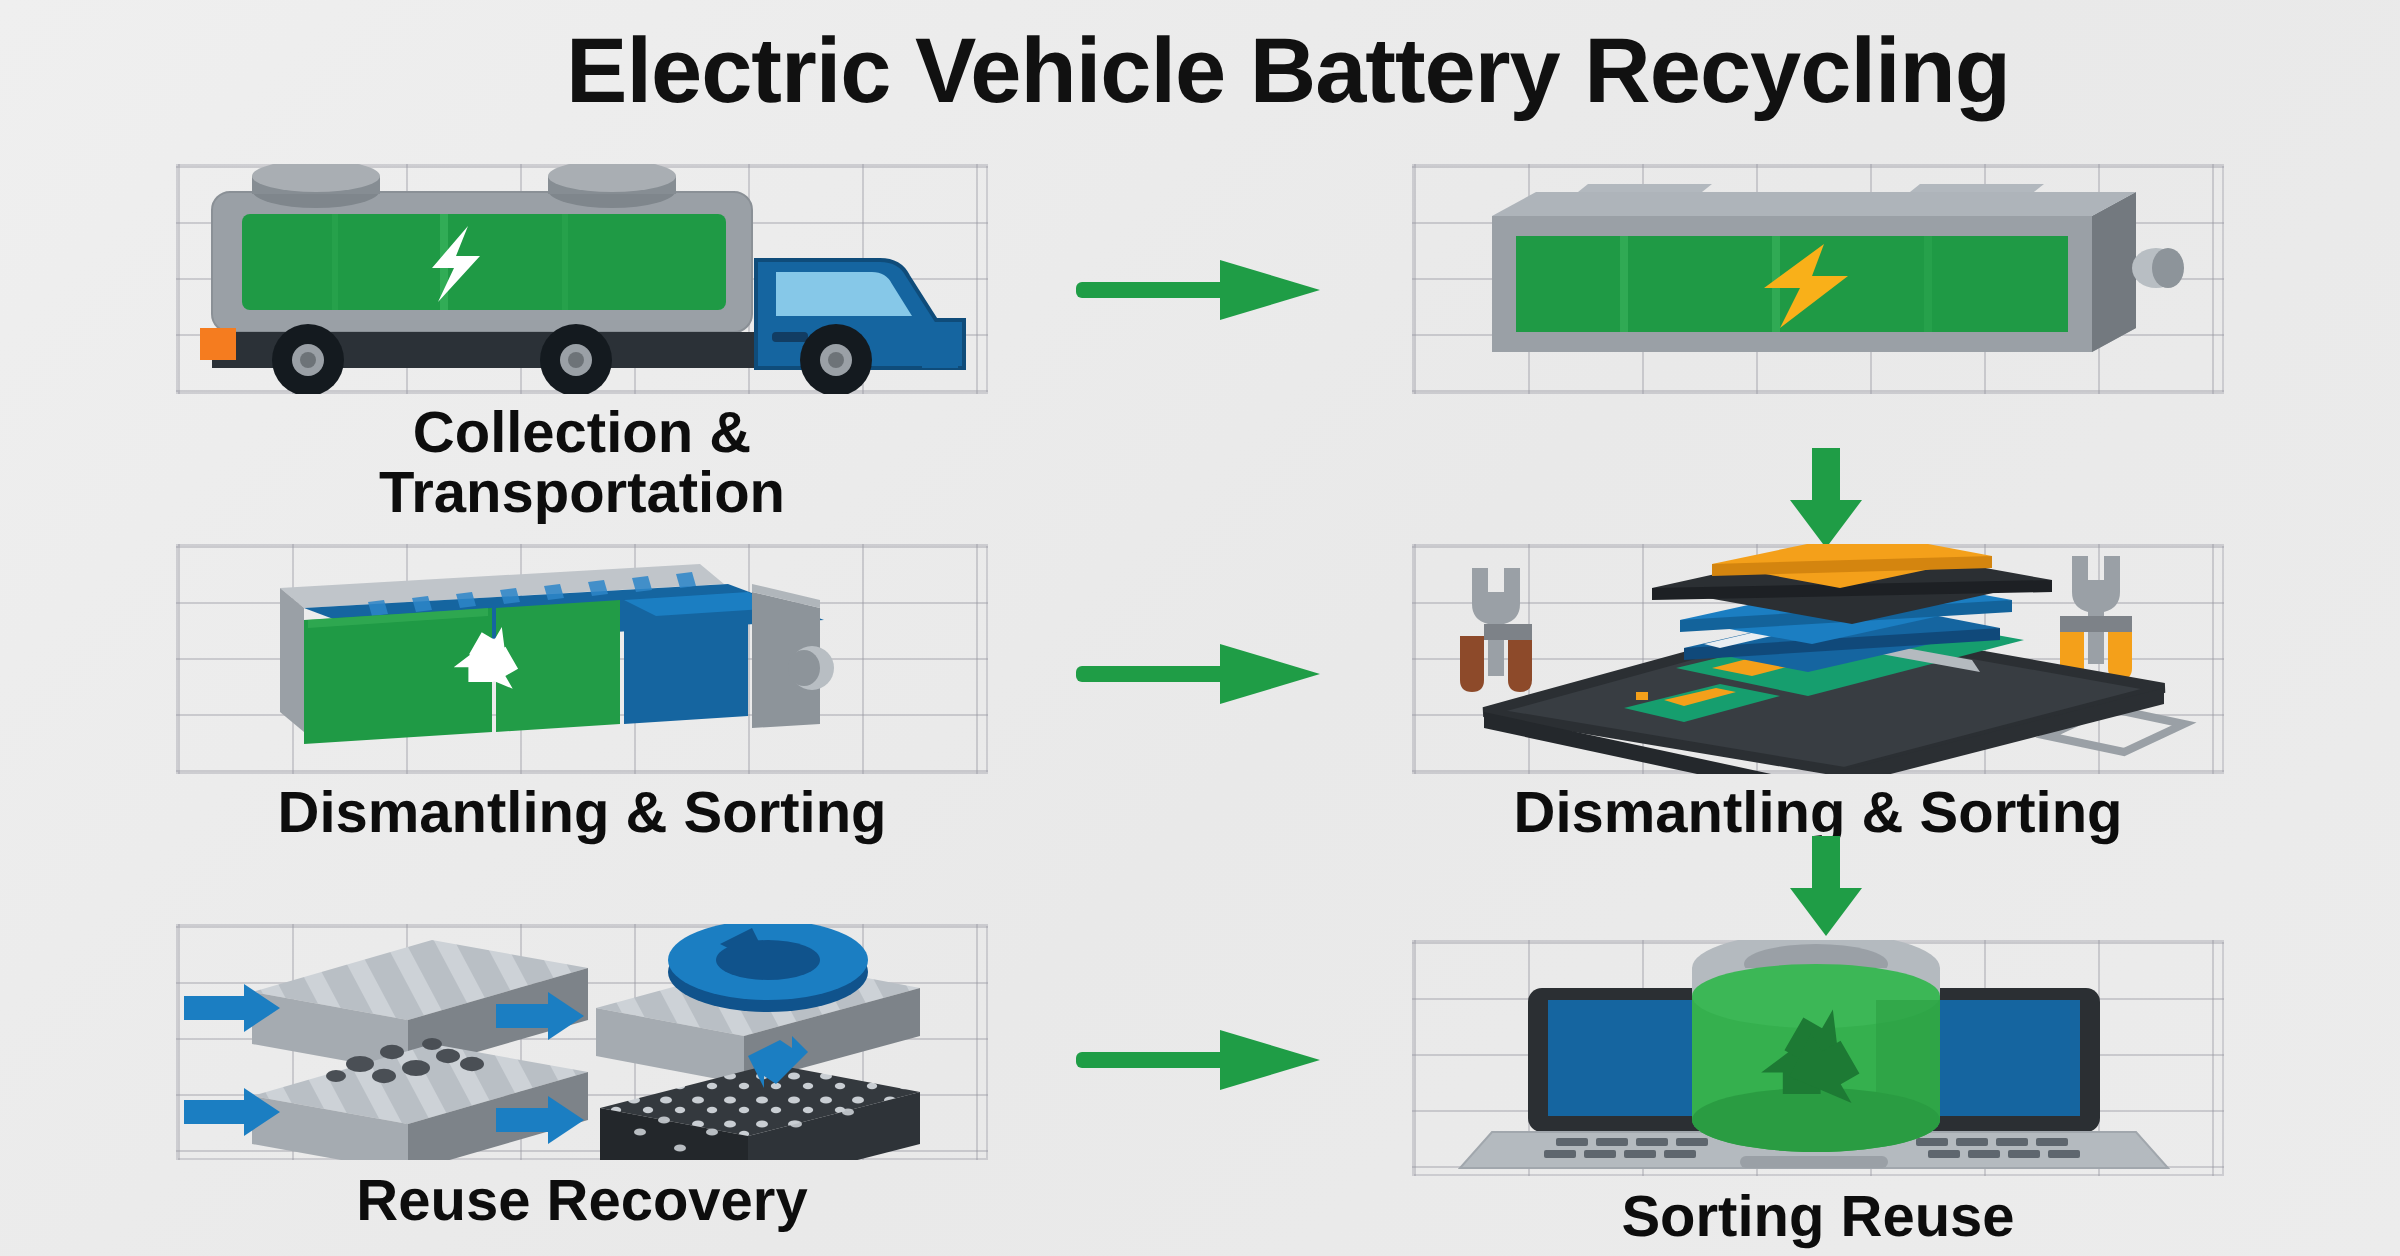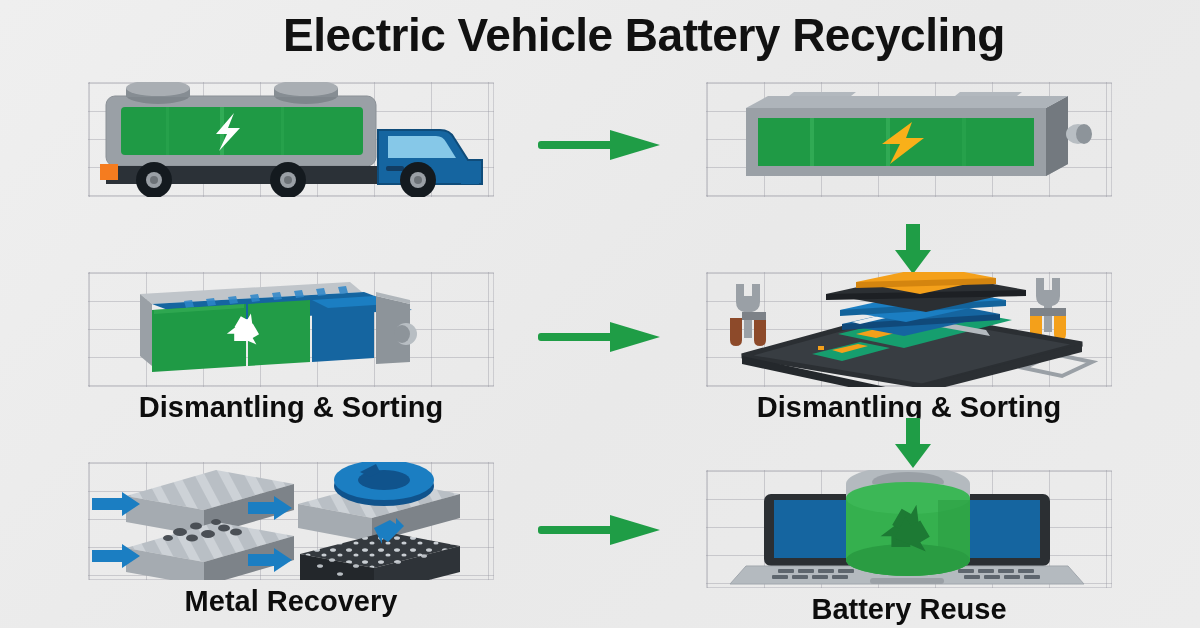--- a/index.html
+++ b/index.html
@@ -92,20 +92,22 @@
           <circle cx="66" cy="98" r="8" fill="#9aa0a6"></circle>
           <circle cx="66" cy="98" r="4" fill="#6d7378"></circle>
         <circle cx="200" cy="98" r="18" fill="#141a1f"></circle>
           <circle cx="200" cy="98" r="8" fill="#9aa0a6"></circle>
           <circle cx="200" cy="98" r="4" fill="#6d7378"></circle>
         <circle cx="330" cy="98" r="18" fill="#141a1f"></circle>
           <circle cx="330" cy="98" r="8" fill="#9aa0a6"></circle>
           <circle cx="330" cy="98" r="4" fill="#6d7378"></circle>
       </g>
     </svg>
+    <div class="caption" style="top:120px;">Collection &amp;
+Transportation</div>
   </div>
 
   <svg class="arrow" style="left:538px;top:128px;" width="124" height="34" viewBox="0 0 124 34">
     <rect x="0" y="13" width="82" height="8" rx="3" fill="#1f9d46"></rect>
     <polygon points="72,2 122,17 72,32" fill="#1f9d46"></polygon>
   </svg>
 
   <div class="panel" style="left:706px;top:82px;width:406px;height:170px;">
     <div class="grid-box" style="width:406px;height:115px;"></div>
     <svg class="art" width="406" height="115" viewBox="0 0 406 115">
@@ -300,21 +302,21 @@
       </g>
 
       <g fill="#1b7ec2">
         <polygon points="4,36 34,36 34,30 52,42 34,54 34,48 4,48"></polygon>
         <polygon points="4,88 34,88 34,82 52,94 34,106 34,100 4,100"></polygon>
         <polygon points="160,40 186,40 186,34 204,46 186,58 186,52 160,52"></polygon>
         <polygon points="160,92 186,92 186,86 204,98 186,110 186,104 160,104"></polygon>
         <polygon points="286,66 302,58 308,62 308,56 316,64 300,80 294,76 294,82"></polygon>
       </g>
     </svg>
-    <div class="caption" style="top:124px;">Metal Recovery</div>
+    <div class="caption" style="top:124px;">Reuse Recovery</div>
   </div>
 
   <svg class="arrow" style="left:538px;top:513px;" width="124" height="34" viewBox="0 0 124 34">
     <rect x="0" y="13" width="82" height="8" rx="3" fill="#1f9d46"></rect>
     <polygon points="72,2 122,17 72,32" fill="#1f9d46"></polygon>
   </svg>
 
   <div class="panel" style="left:706px;top:470px;width:406px;height:158px;">
     <div class="grid-box" style="width:406px;height:118px;"></div>
     <svg class="art" width="406" height="118" viewBox="0 0 406 118">
@@ -352,16 +354,16 @@
       <ellipse cx="202" cy="28" rx="62" ry="16" fill="#3cb756"></ellipse>
       <path d="M232 30 h32 v60 a32 14 0 0 1 -32 8 z" fill="#2a9c42" opacity=".55"></path>
       <ellipse cx="202" cy="90" rx="62" ry="16" fill="#2a9c42"></ellipse>
 
       <g fill="#1d7a34" transform="translate(180,46) scale(1.35)">
         <path d="M16 0 l10 15 l-8 0 l0 8 l-14 0 l0 -8 l-8 0 z" transform="rotate(0 16 11)"></path>
         <path d="M16 0 l10 15 l-8 0 l0 8 l-14 0 l0 -8 l-8 0 z" transform="rotate(120 16 11)"></path>
         <path d="M16 0 l10 15 l-8 0 l0 8 l-14 0 l0 -8 l-8 0 z" transform="rotate(240 16 11)"></path>
       </g>
     </svg>
-    <div class="caption" style="top:124px;">Battery Reuse</div>
+    <div class="caption" style="top:124px;">Sorting Reuse</div>
   </div>
 
 </div>
 
 </body></html>

